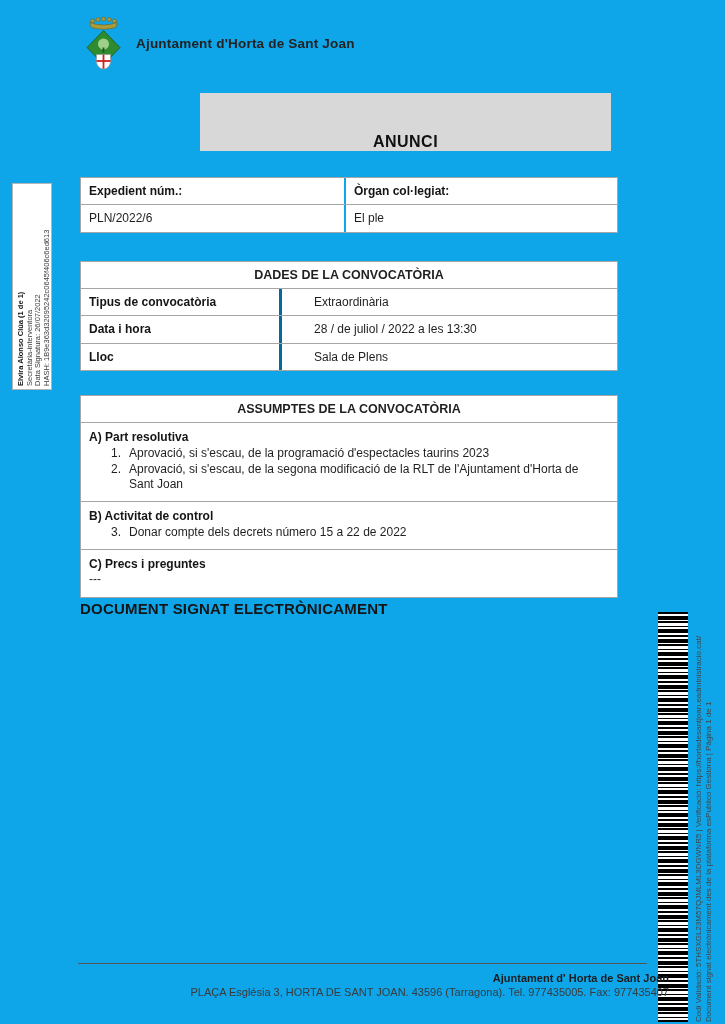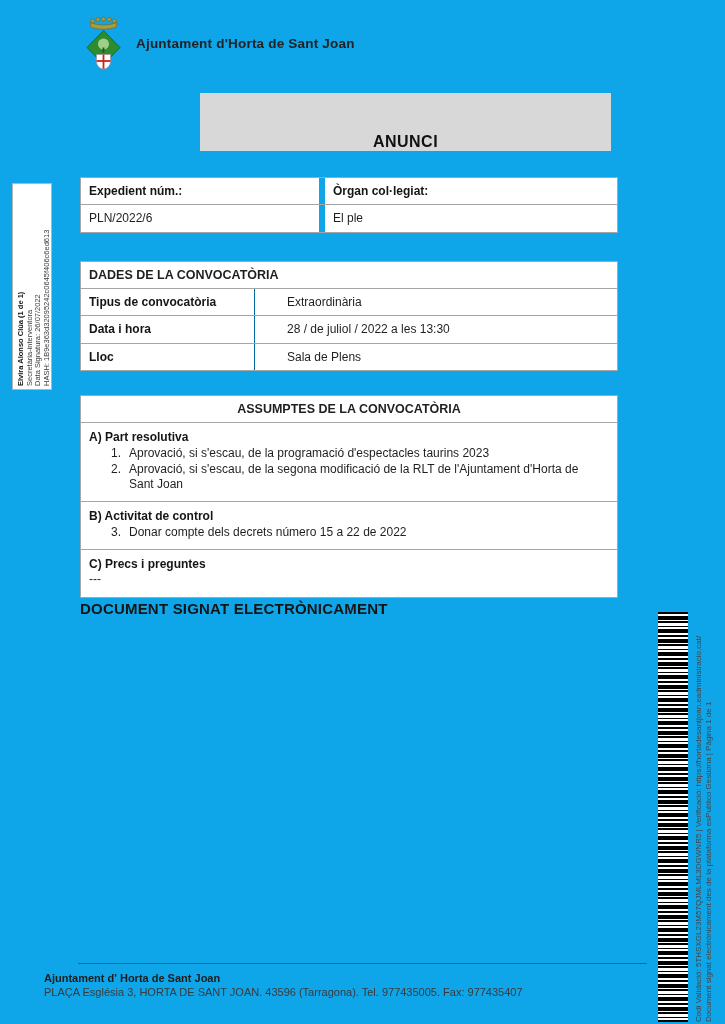--- a/index.html
+++ b/index.html
@@ -12,31 +12,31 @@
   .logo { width:47px; height:58px; display:block; }
   .org-name { font-size:13.5px; font-weight:bold; color:#222; letter-spacing:0.2px; }
 
   
   .banner { position:absolute; left:200px; top:93px; width:411px; height:58px;
             display:flex; align-items:flex-end; justify-content:center; }
   .banner-text { font-size:16px; font-weight:bold; color:#111; letter-spacing:0.5px; }
 
   
   .tbl { position:absolute; left:80px; width:538px; border:1px solid #a6a6a6; background:#fff; font-size:12px; }
-  .tbl-row { display:flex; border-top:1px solid #a6a6a6; }
+  .tbl-row { display:flex; border-top:1px solid #a6a6a6;gap:25px; }
   .tbl-row:first-child { border-top:none; }
   .cell { padding:6px 8px; line-height:1.2; }
   .bold { font-weight:bold; color:#151515; }
   .tbl-expedient { top:177px; }
   .tbl-expedient .c1 { width:238px; }
-  .tbl-expedient .c2 { flex:1; border-left:6px solid #0ea5e9; }
+  .tbl-expedient .c2 { flex:1; border-left:2px solid #0ea5e9; }
   .tbl-dades { top:261px; }
-  .tbl-dades .title-row { display:block; text-align:left; font-weight:bold; padding:6px 8px; font-size:12.5px; }
+  .tbl-dades .title-row { display:block; text-align:center; font-weight:bold; padding:6px 8px; font-size:12.5px; }
   .tbl-dades .c1 { width:173px; }
-  .tbl-dades .c2 { flex:1; border-left:1px solid #0369a1;padding-left:32px; }
+  .tbl-dades .c2 { flex:1; border-left:3px solid #0369a1;padding-left:32px; }
 
   
   .assumptes { position:absolute; left:80px; top:395px; width:538px; border:1px solid #a6a6a6; font-size:12px; background:#fff; }
   .assumptes .title-row { text-align:center; font-weight:bold; padding:6px 8px; font-size:12.5px; border-bottom:1px solid #a6a6a6; }
   .section { padding:7px 8px 9px 8px; }
   .section + .section { border-top:1px solid #a6a6a6; }
   .section-heading { font-weight:bold; color:#151515; line-height:1.25; }
   .agenda-item { display:flex; margin-left:22px; line-height:1.25; margin-top:1px; }
   .agenda-item .num { width:18px; flex:0 0 18px; }
   .agenda-item .txt { flex:1; padding-right:4px; }
@@ -60,21 +60,21 @@
       #000 4px,#000 8px,#fff 8px,#fff 9px,
       #000 9px,#000 11px,#fff 11px,#fff 14px,
       #000 14px,#000 15px,#fff 15px,#fff 17px,
       #000 17px,#000 21px,#fff 21px,#fff 23px); }
   .right-margin { position:absolute; left:694px; top:1022px; width:410px;
                   transform:rotate(-90deg); transform-origin:0 0;
                   font-size:8px; line-height:10px; color:#444; white-space:nowrap; }
 
   
   .footer-rule { position:absolute; left:78px; top:963px; width:569px; border-top:1px solid #555; }
-  .footer { position:absolute; left:44px; top:971px; width:645px; text-align:left; font-size:11px; color:#3a3a3a; line-height:14px; }
+  .footer { position:absolute; left:24px; top:971px; width:645px; text-align:right; font-size:11px; color:#3a3a3a; line-height:14px; }
   .footer-org { font-weight:bold; color:#1c1c1c; }
 </style>
 </head>
 <body>
 
 <div class="page">
 
   <div class="header">
     <svg class="logo" viewBox="0 0 47 57" xmlns="http://www.w3.org/2000/svg">
       <g>

